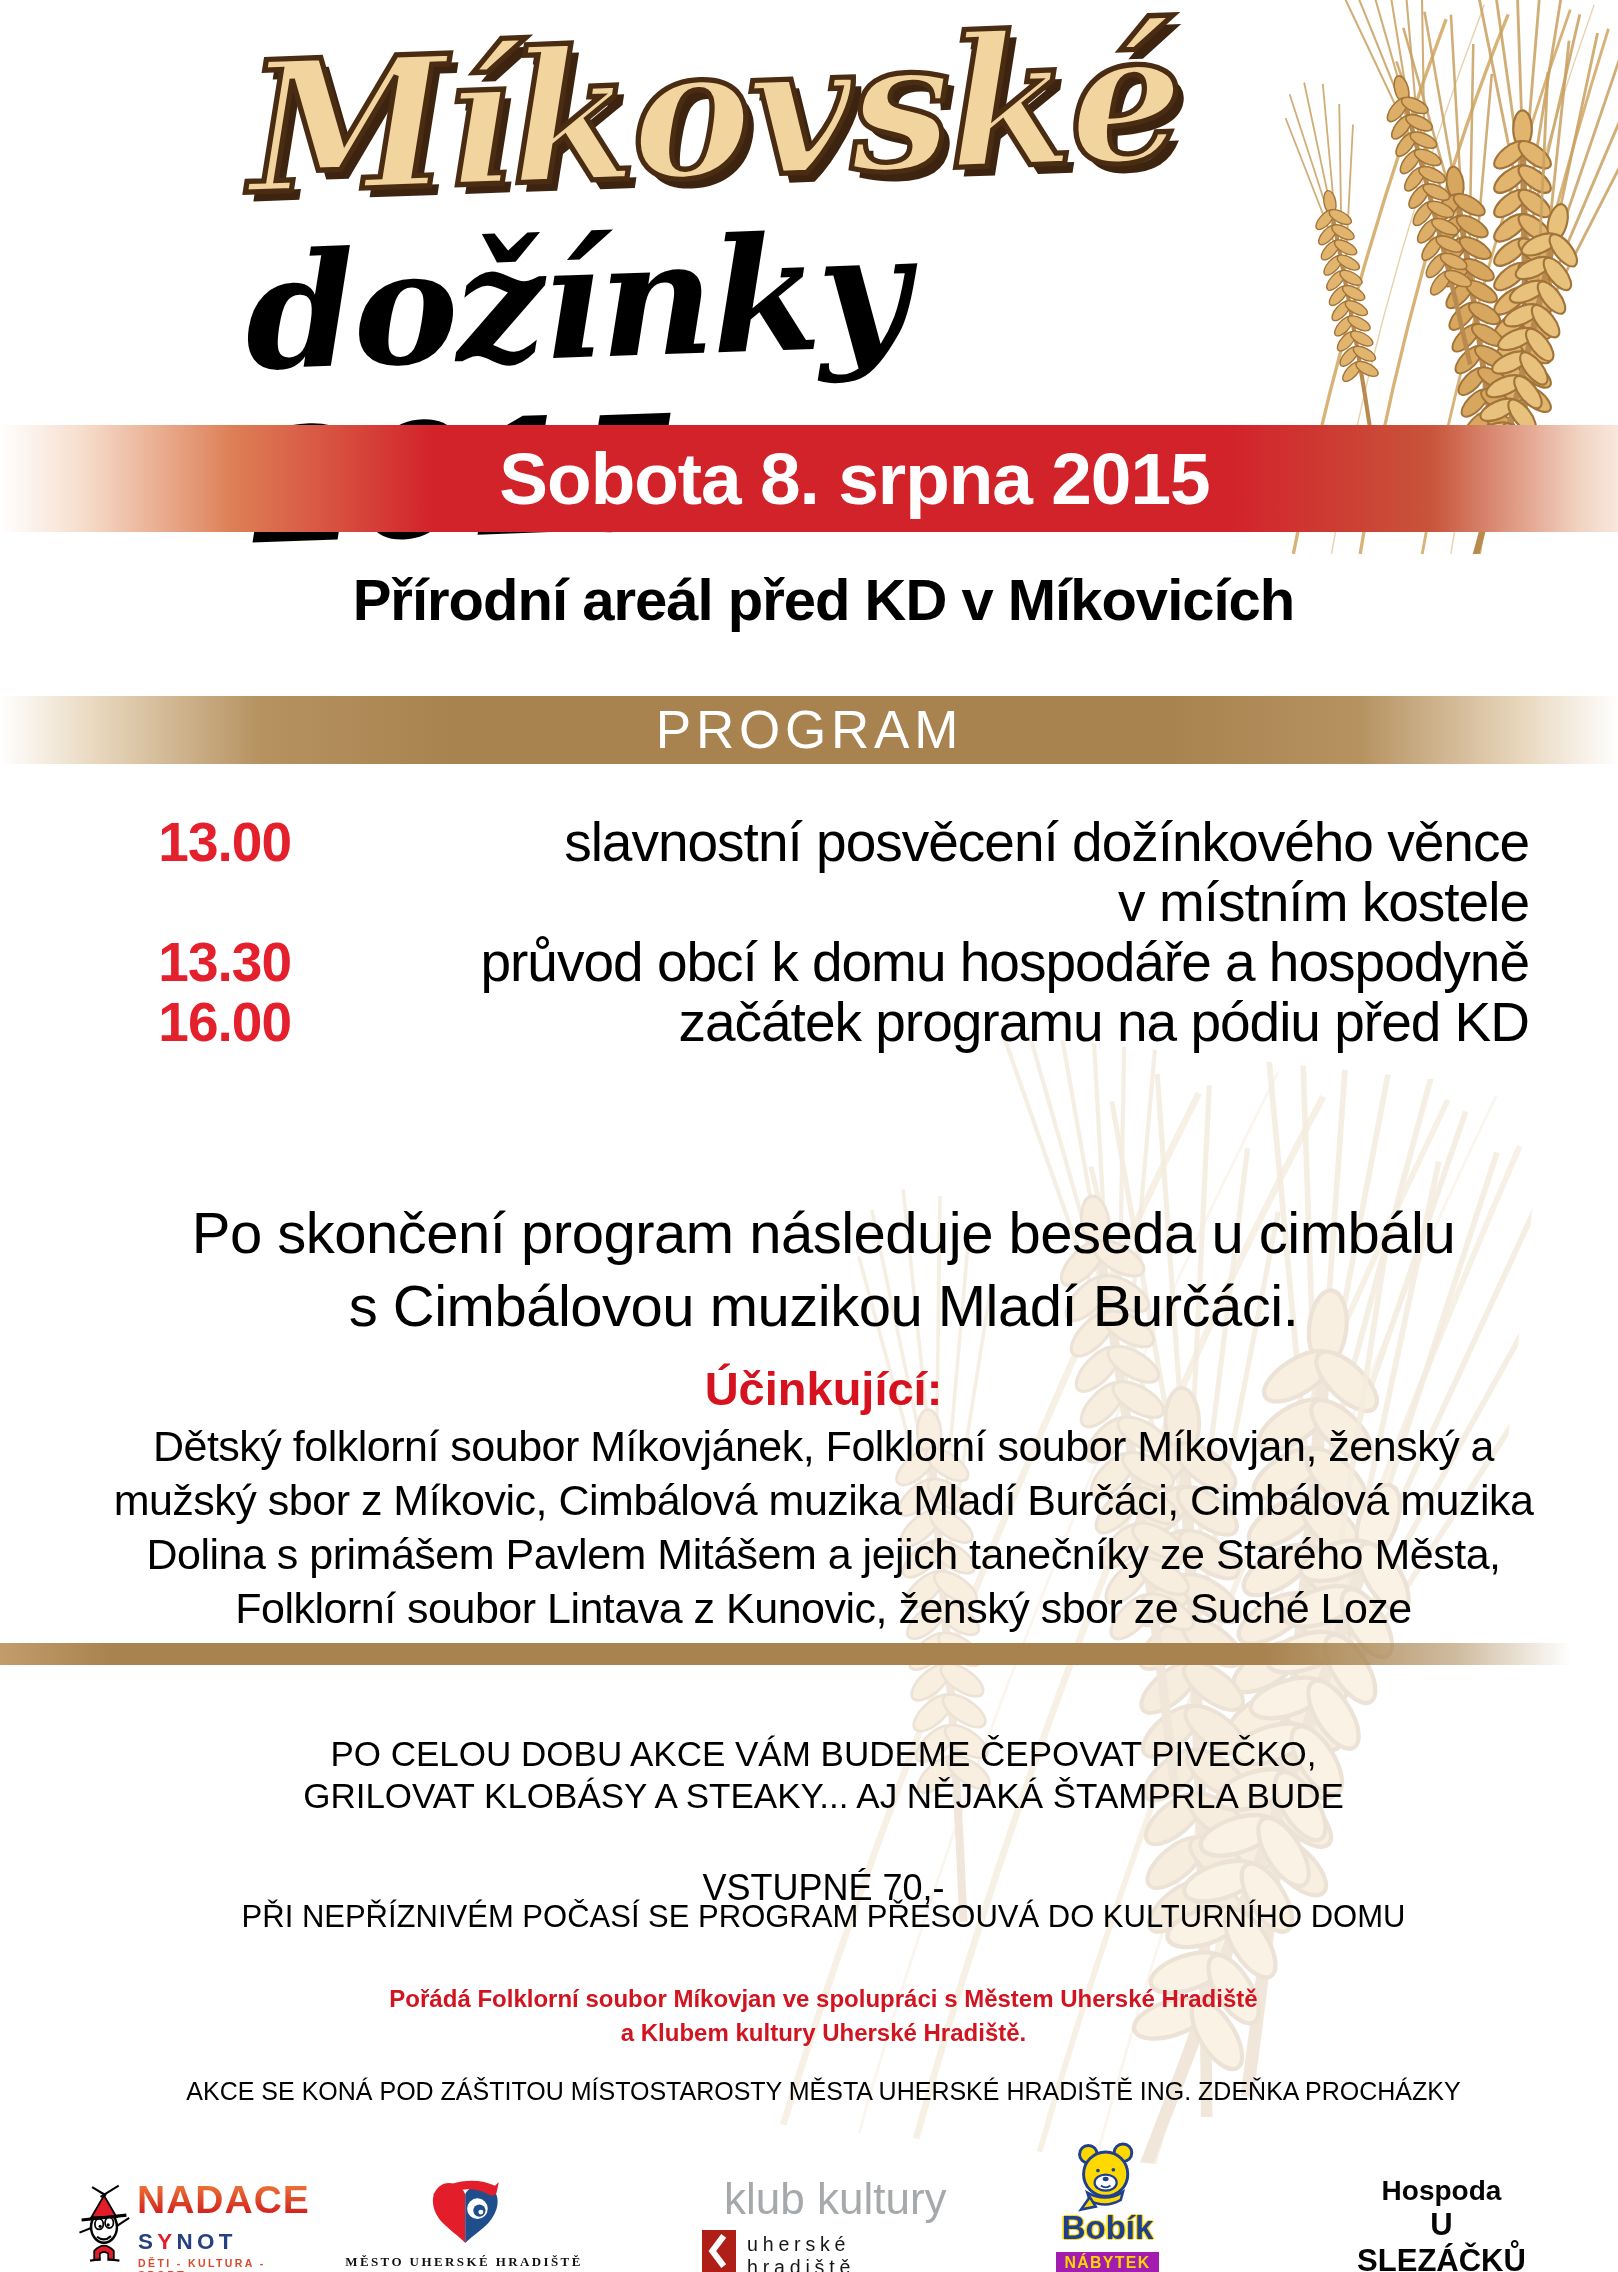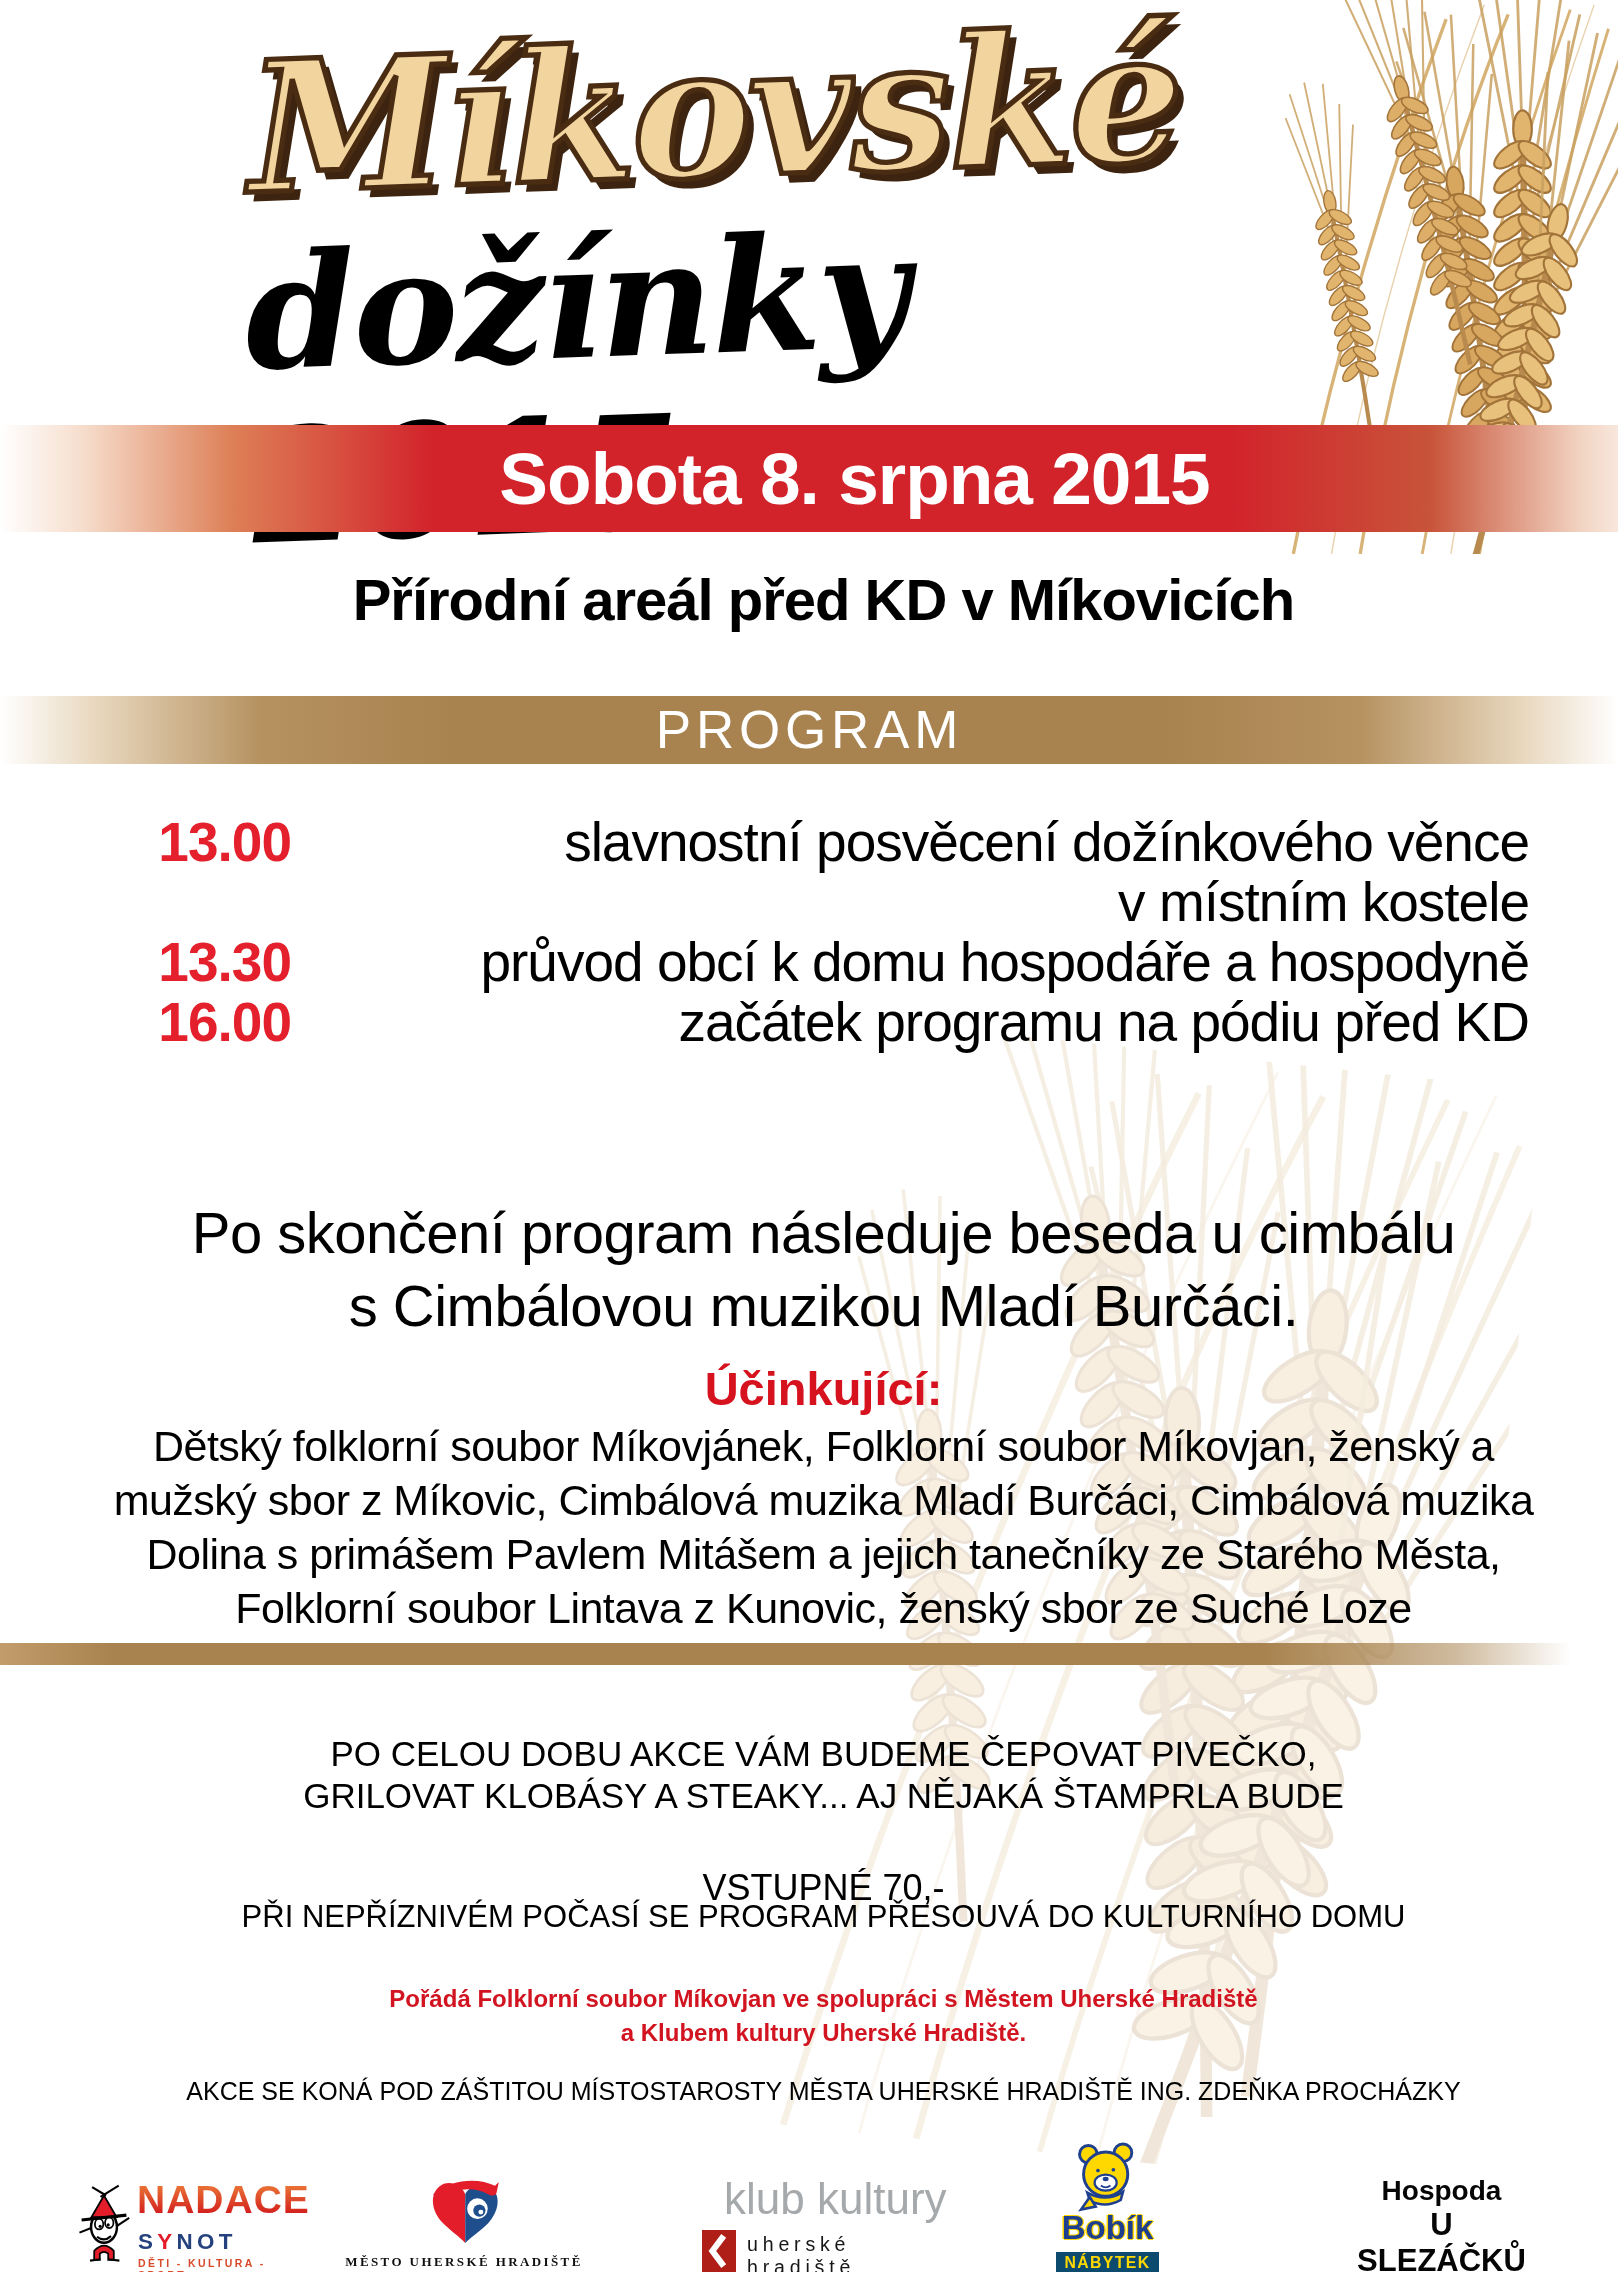--- a/index.html
+++ b/index.html
@@ -70,21 +70,21 @@
   .klub-block{left:695px;top:2177px;width:267px;}
   .klub-line1{position:absolute;left:29px;top:0;font-size:44px;line-height:44px;color:#a6a9ab;letter-spacing:0;}
   .klub-line2{position:absolute;left:52px;top:56px;font-size:19.6px;color:#161616;letter-spacing:4.8px;}
   .klub-square{position:absolute;left:7.2px;top:53px;width:34px;height:42px;background:#b01f17;}
   .klub-square svg{width:100%;height:100%;}
 
   .bobik-block{left:1056px;top:2140px;width:103px;text-align:center;}
   .bobik-bear{width:81px;height:72px;margin:0 auto;display:block;}
   .bobik-name{font-size:33px;line-height:31px;font-weight:bold;color:#1f3f8f;
     text-shadow:-1.4px 0 #ffd800,1.4px 0 #ffd800,0 -1.4px #ffd800,0 1.4px #ffd800;}
-  .bobik-bar{margin-top:9px;background:#0c4a6e;color:#ffd800;font-weight:bold;
+  .bobik-bar{margin-top:9px;background:#a21caf;color:#ffd800;font-weight:bold;
     font-size:15.8px;line-height:21px;letter-spacing:1.4px;}
 
   .hospoda-block{left:1351px;top:2175px;width:181px;text-align:center;color:#050505;}
   .hospoda-l1{font-size:28px;line-height:31.5px;font-weight:bold;}
   .hospoda-l2{font-size:31px;line-height:36px;font-weight:bold;letter-spacing:0;}
 </style>
 </head>
 <body>
 
 <div class="poster">

